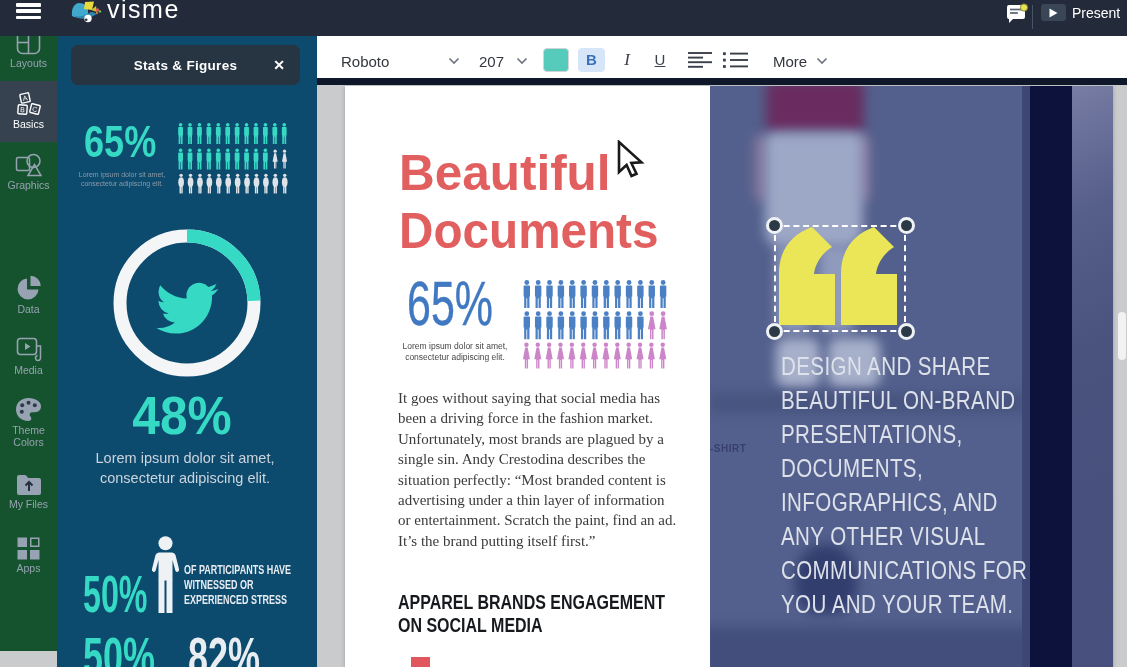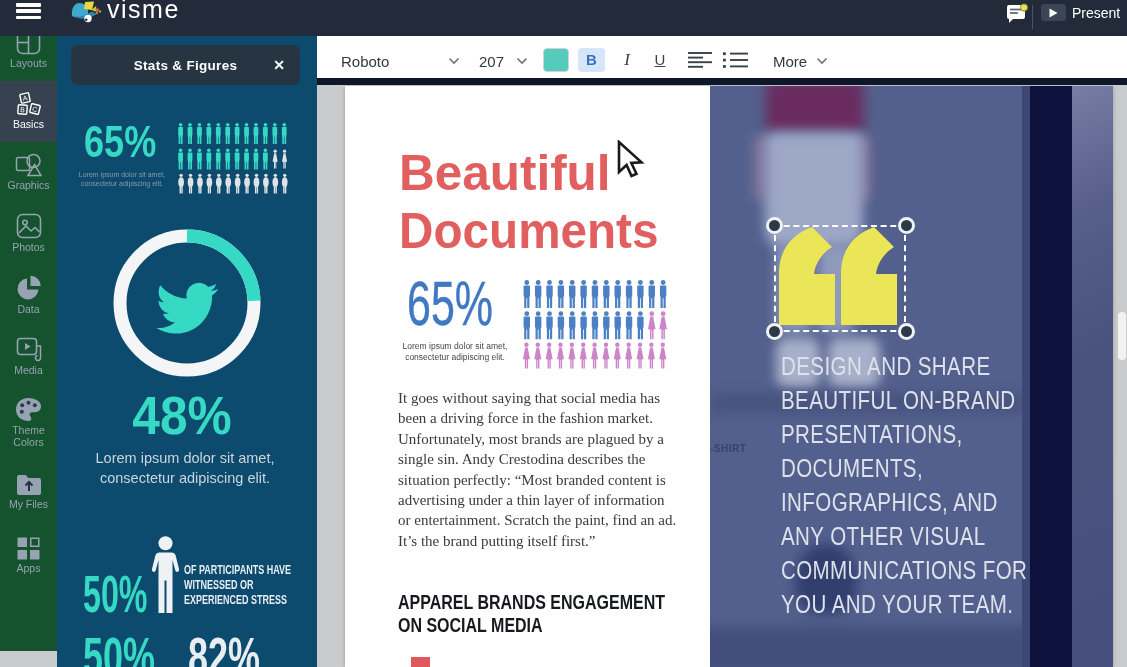--- a/index.html
+++ b/index.html
@@ -136,28 +136,20 @@
       </svg>
       <span class="lbl">Basics</span>
     </div>
     <div class="sideitem" style="top:122px; height:62px; padding-top:11px;">
       <svg width="27" height="24" viewBox="0 0 27 24" fill="none" stroke="#97a2b2" stroke-width="1.5">
         <rect x="1.5" y="4.5" width="13" height="13" rx="1.5"></rect>
         <circle cx="18.5" cy="8" r="6.5"></circle>
         <path d="M13 22.5 L19.5 11.5 L26 22.5 Z"></path>
       </svg>
       <span class="lbl">Graphics</span>
-    </div>
-    <div class="sideitem" style="top:184px; height:61px; padding-top:9px;">
-      <svg width="26" height="26" viewBox="0 0 26 26" fill="none" stroke="#97a2b2" stroke-width="1.6">
-        <rect x="1.5" y="1.5" width="23" height="23" rx="5"></rect>
-        <circle cx="9" cy="9.5" r="2.2"></circle>
-        <path d="M3 20 L10 13 L15 18 L19 14.5 L23.5 19"></path>
-      </svg>
-      <span class="lbl">Photos</span>
     </div>
     <div class="sideitem" style="top:245px; height:62px; padding-top:10px;">
       <svg width="26" height="26" viewBox="0 0 26 26">
         <path d="M11 3.5 A 10.5 10.5 0 1 0 22.5 14.5 L 11 14.5 Z" fill="#97a2b2"></path>
         <path d="M14.5 0.8 A 10.5 10.5 0 0 1 24.8 11 L 14.5 11 Z" fill="#97a2b2"></path>
       </svg>
       <span class="lbl">Data</span>
     </div>
     <div class="sideitem" style="top:307px; height:61px; padding-top:10px;">
       <svg width="26" height="25" viewBox="0 0 26 25" fill="none" stroke="#97a2b2" stroke-width="1.6">

